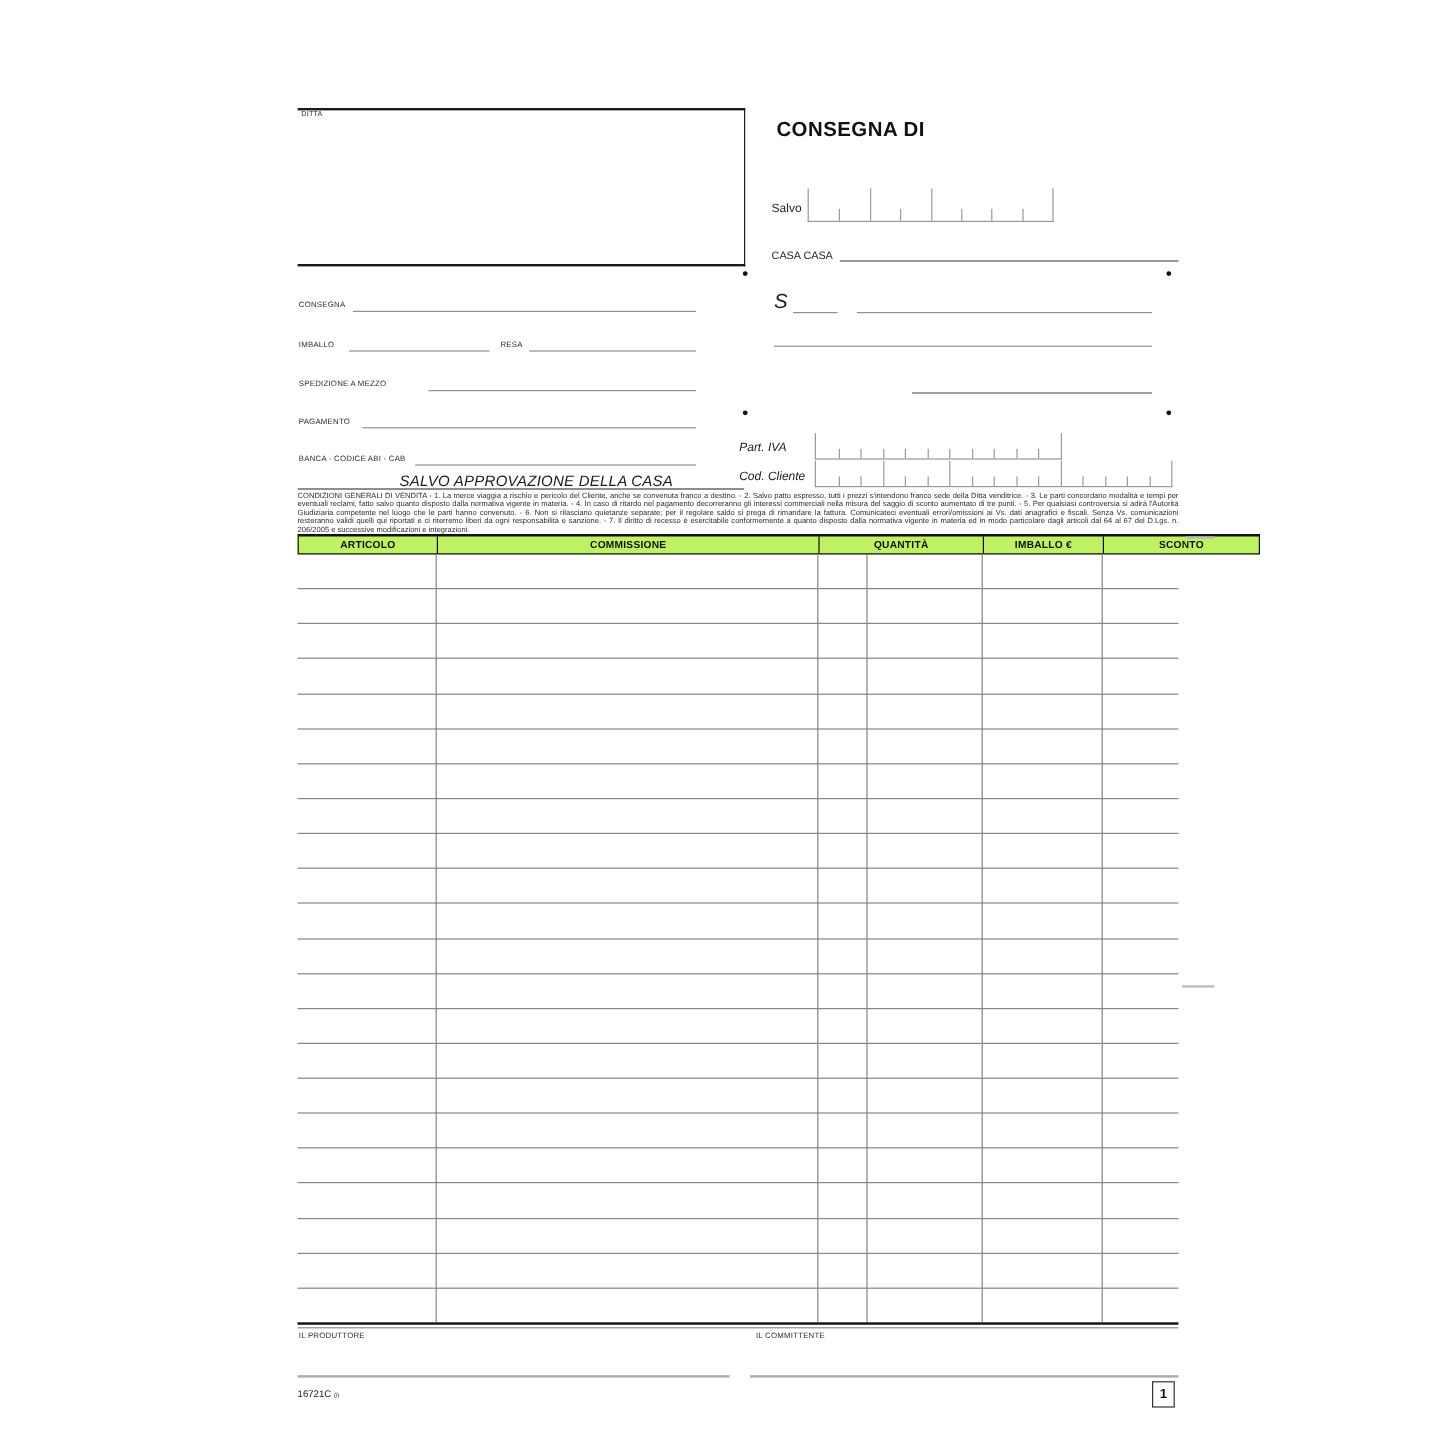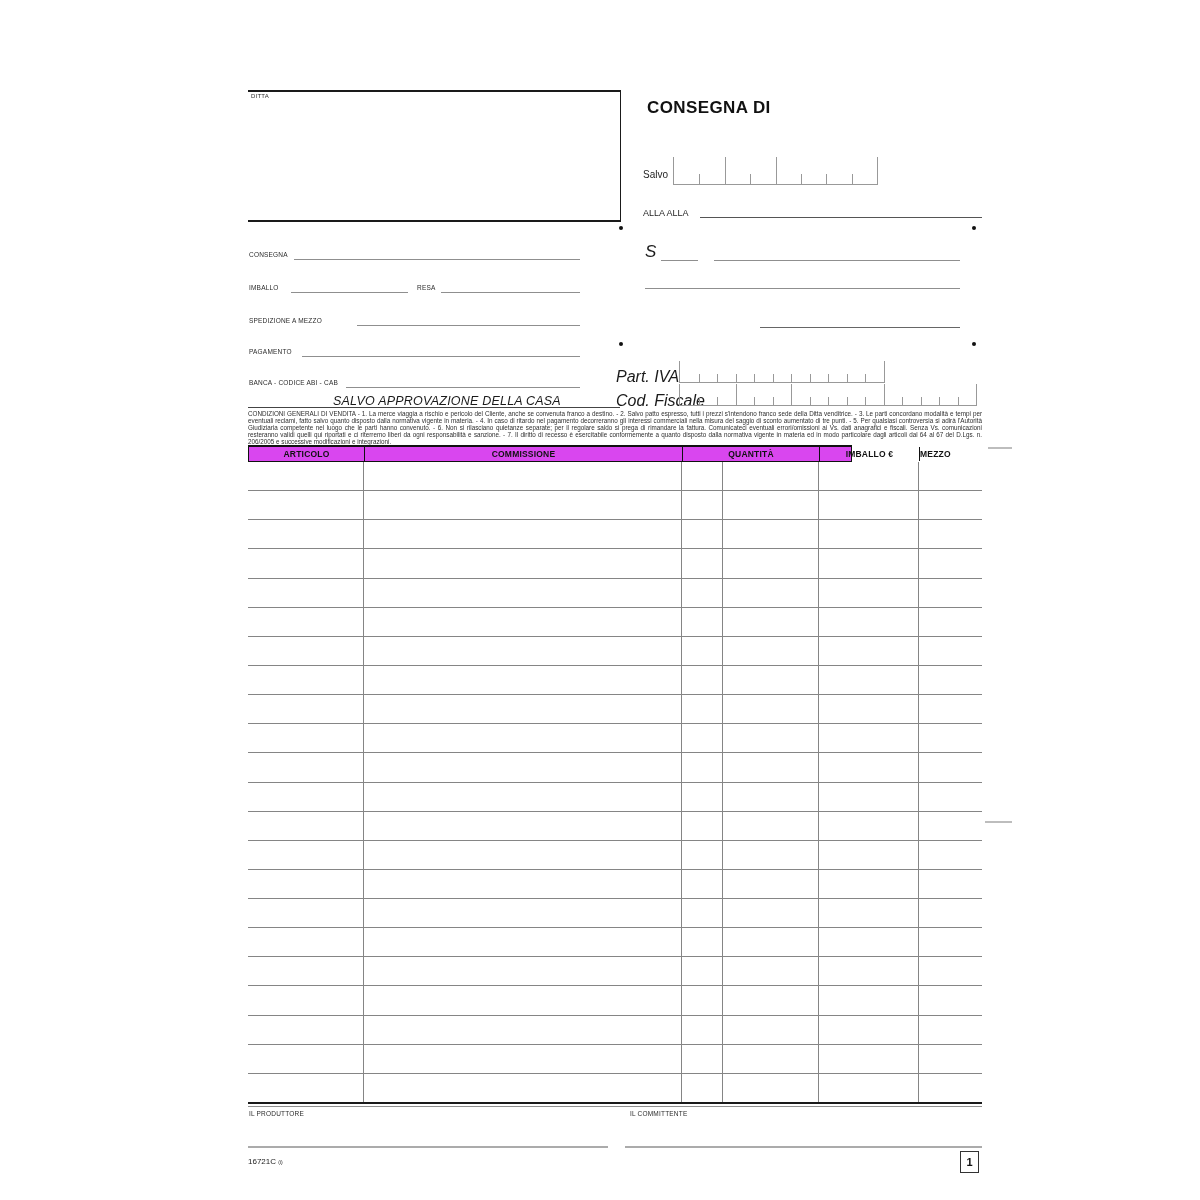--- a/index.html
+++ b/index.html
@@ -14,25 +14,25 @@
   .title1{position:absolute;font-size:17px;font-weight:bold;letter-spacing:.4px;color:#111;}
   .title2{position:absolute;display:flex;align-items:flex-end;font-weight:bold;color:#111;}
   .title2 .big{font-size:26px;line-height:26px;letter-spacing:-0.3px;}
   .title2 .suff{font-size:17px;line-height:19px;margin-left:5px;}
   .title2 .fill{flex:1;border-bottom:1px solid #6f6f6f;margin-bottom:4px;margin-left:6px;}
   .comb{position:absolute;border-left:1px solid #999;border-right:1px solid #999;border-bottom:1px solid #999;}
   .comb .tick{position:absolute;bottom:0;width:1px;height:38%;background:#999;}
   .comb .tick.tall{height:100%;}
   .dot{position:absolute;width:4px;height:4px;border-radius:50%;background:#111;}
   .note-ital{position:absolute;font-style:italic;font-size:12.5px;letter-spacing:.2px;color:#1a1a1a;white-space:nowrap;}
-  .iva-lbl{position:absolute;font-style:italic;font-size:16px;color:#1a1a1a;white-space:nowrap;}
+  .iva-lbl{position:absolute;font-style:italic;font-size:10px;color:#1a1a1a;white-space:nowrap;}
   .conditions{position:absolute;left:248px;top:410px;width:734px;font-size:6.3px;line-height:7px;
               text-align:justify;color:#2e2e2e;}
-  .thead{position:absolute;left:248px;top:445px;width:604px;height:17px;box-sizing:border-box;
-         background:#d946ef;border:1px solid #111;border-top:2px solid #111;
+  .thead{position:absolute;left:248px;top:445px;width:802px;height:17px;box-sizing:border-box;
+         background:#bef264;border:1px solid #111;border-top:2px solid #111;
          display:grid;grid-template-columns:115px 318px 137px 100px 1fr;text-align:center;}
   .thead .th{display:flex;align-items:center;justify-content:center;font-size:8.5px;font-weight:bold;
              letter-spacing:.2px;color:#111;}
   .thead .th + .th{border-left:1px solid #111;}
   .tbody{position:absolute;left:248px;top:462px;width:734px;height:641px;
          display:grid;grid-template-rows:repeat(22,1fr);}
   .trow{border-bottom:1px solid #858585;}
   .colline{position:absolute;top:462px;height:641px;width:1px;background:#858585;}
   .sig{position:absolute;height:2px;background:#ababab;}
   .code{position:absolute;left:248px;top:1157px;font-size:8px;color:#222;}
@@ -57,21 +57,21 @@
   <div class="comb" style="left:673px;top:157px;width:203px;height:27px;">
       <div class="tick" style="left: 12.5%;"></div>
       <div class="tick tall" style="left: 25%;"></div>
       <div class="tick" style="left: 37.5%;"></div>
       <div class="tick tall" style="left: 50%;"></div>
       <div class="tick" style="left: 62.5%;"></div>
       <div class="tick" style="left: 75%;"></div>
       <div class="tick" style="left: 87.5%;"></div>
     </div>
 
-  <div class="lbl-md" style="left:643px;top:208px;">ALLA ALLA</div>
+  <div class="lbl-md" style="left:643px;top:208px;">CASA CASA</div>
   <div class="hline" style="left:700px;top:217px;width:282px;background:#555;"></div>
 
   <div class="dot" style="left:619px;top:226px;"></div>
   <div class="dot" style="left:972px;top:226px;"></div>
 
   <div class="lbl" style="left:249px;top:251px;">CONSEGNA</div>
   <div class="hline" style="left:294px;top:259px;width:286px;"></div>
 
   <div class="lbl" style="left:249px;top:284px;">IMBALLO</div>
   <div class="hline" style="left:291px;top:292px;width:117px;"></div>
@@ -106,21 +106,21 @@
       <div class="tick" style="left: 27.2727%;"></div>
       <div class="tick" style="left: 36.3636%;"></div>
       <div class="tick" style="left: 45.4545%;"></div>
       <div class="tick" style="left: 54.5455%;"></div>
       <div class="tick" style="left: 63.6364%;"></div>
       <div class="tick" style="left: 72.7273%;"></div>
       <div class="tick" style="left: 81.8182%;"></div>
       <div class="tick" style="left: 90.9091%;"></div>
     </div>
 
-  <div class="iva-lbl" style="left:616px;top:392px;">Cod. Fiscale</div>
+  <div class="iva-lbl" style="left:616px;top:392px;">Cod. Cliente</div>
   <div class="comb" style="left:679px;top:384px;width:296px;height:21px;">
       <div class="tick" style="left: 6.25%;"></div>
       <div class="tick" style="left: 12.5%;"></div>
       <div class="tick tall" style="left: 18.75%;"></div>
       <div class="tick" style="left: 25%;"></div>
       <div class="tick" style="left: 31.25%;"></div>
       <div class="tick tall" style="left: 37.5%;"></div>
       <div class="tick" style="left: 43.75%;"></div>
       <div class="tick" style="left: 50%;"></div>
       <div class="tick" style="left: 56.25%;"></div>
@@ -132,21 +132,21 @@
       <div class="tick" style="left: 93.75%;"></div>
     </div>
 
   <div class="conditions">CONDIZIONI GENERALI DI VENDITA - 1. La merce viaggia a rischio e pericolo del Cliente, anche se convenuta franco a destino. - 2. Salvo patto espresso, tutti i prezzi s'intendono franco sede della Ditta venditrice. - 3. Le parti concordano modalità e tempi per eventuali reclami, fatto salvo quanto disposto dalla normativa vigente in materia. - 4. In caso di ritardo nel pagamento decorreranno gli interessi commerciali nella misura del saggio di sconto aumentato di tre punti. - 5. Per qualsiasi controversia si adirà l'Autorità Giudiziaria competente nel luogo che le parti hanno convenuto. - 6. Non si rilasciano quietanze separate; per il regolare saldo si prega di rimandare la fattura. Comunicateci eventuali errori/omissioni ai Vs. dati anagrafici e fiscali. Senza Vs. comunicazioni resteranno validi quelli qui riportati e ci riterremo liberi da ogni responsabilità e sanzione. - 7. Il diritto di recesso è esercitabile conformemente a quanto disposto dalla normativa vigente in materia ed in modo particolare dagli articoli dal 64 al 67 del D.Lgs. n. 206/2005 e successive modificazioni e integrazioni.</div>
 
   <div class="thead">
     <div class="th">ARTICOLO</div>
     <div class="th">COMMISSIONE</div>
     <div class="th">QUANTITÀ</div>
     <div class="th">IMBALLO €</div>
-    <div class="th">MEZZO</div>
+    <div class="th">SCONTO</div>
   </div>
 
   <div class="tbody">
       <div class="trow"></div>
       <div class="trow"></div>
       <div class="trow"></div>
       <div class="trow"></div>
       <div class="trow"></div>
       <div class="trow"></div>
       <div class="trow"></div>

